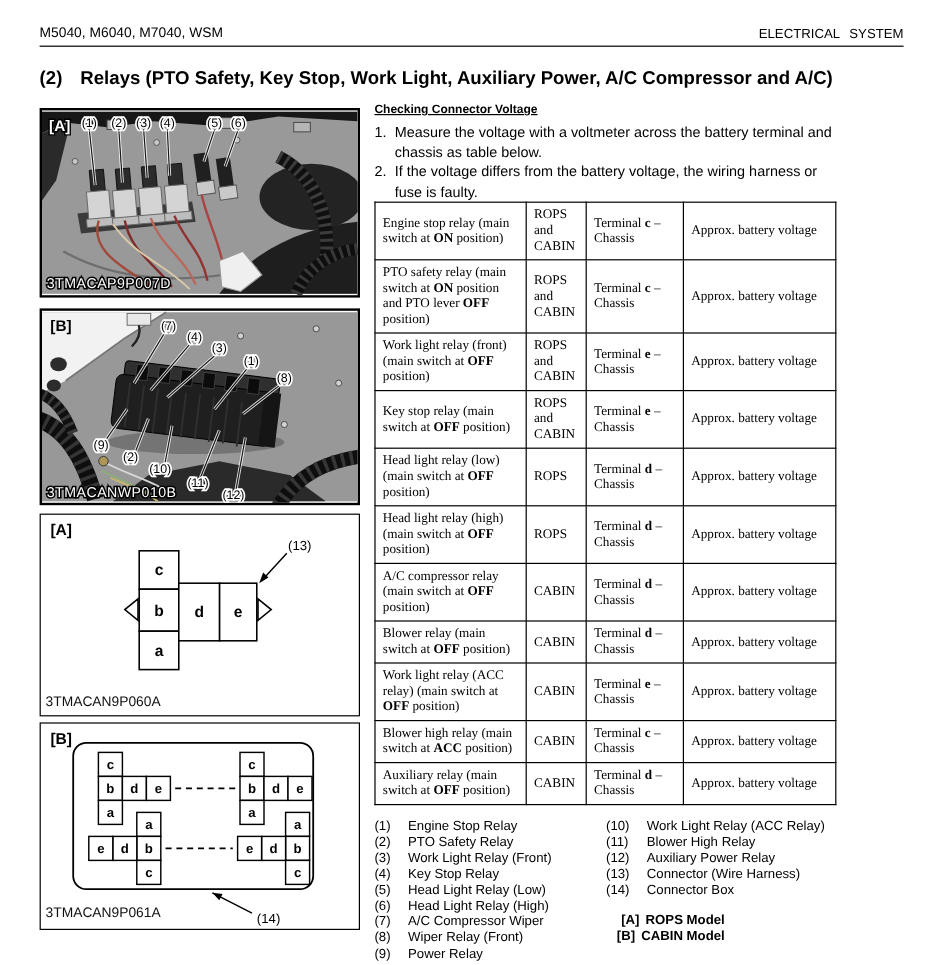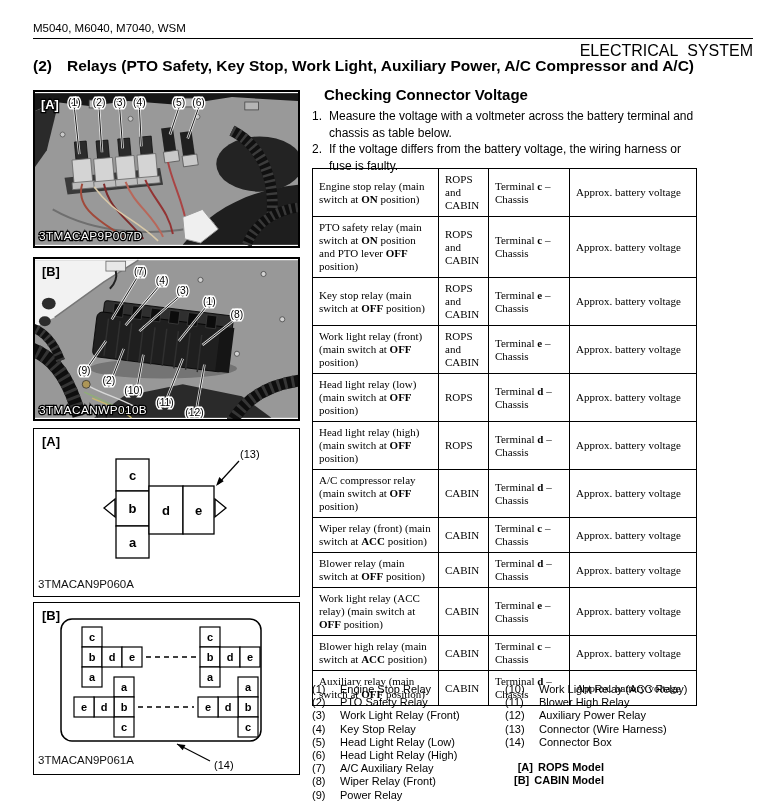--- a/index.html
+++ b/index.html
@@ -1,31 +1,31 @@
 <!DOCTYPE html>
 <html><head>
 <meta charset="utf-8">
 <style>
   html,body{margin:0;padding:0;background:#fff;}
   body{width:776px;height:804px;position:relative;font-family:"Liberation Sans",sans-serif;color:#000;overflow:hidden;}
   .hdr-left{position:absolute;left:33px;top:22px;font-size:11.5px;}
-  .hdr-right{position:absolute;right:23px;top:23px;font-size:16px;word-spacing:5px;margin-top:19px;}
+  .hdr-right{position:absolute;right:23px;top:23px;font-size:11px;word-spacing:5px;}
   .hdr-rule{position:absolute;left:33px;right:23px;top:38px;border-top:1.7px solid #000;}
   .title{position:absolute;left:33px;top:57px;font-size:15.5px;font-weight:bold;white-space:nowrap;}
   .title .tnum{margin-right:15px;}
   .fig{position:absolute;left:33px;background:#fff;box-sizing:border-box;}
   .fig svg{display:block;}
   .photo{border:2px solid #000;}
   .diag{border:1.6px solid #000;}
   #photoA{top:90px;width:267px;height:158px;}
   #photoB{top:257px;width:267px;height:164px;}
   #diagA{top:428px;width:267px;height:169px;}
   #diagB{top:602px;width:267px;height:173px;}
   .rcol{position:absolute;left:312px;top:86px;width:384px;}
-  .chk-head{font-size:15px;font-weight:bold;margin:0 0 5px 12px;}
+  .chk-head{font-size:10px;font-weight:bold;text-decoration:underline;margin:0 0 5px 0;}
   .step{display:flex;font-size:12px;line-height:16.5px;}
   .step .snum{width:17px;flex:none;}
   table.volt{border-collapse:collapse;table-layout:fixed;width:384px;position:absolute;left:0;top:82px;font-family:Liberation Serif, serif;}
   table.volt td{border:1px solid #000;font-size:11px;line-height:13px;padding:4px 6px;vertical-align:middle;word-wrap:break-word;}
   .legend{position:absolute;left:0;top:597px;width:384px;font-size:11px;line-height:13.2px;}
   .lg-item{display:flex;}
   .lg-num{flex:none;}
   .lg-left .lg-num{width:28px;}
   .lg-right{position:absolute;left:193px;top:0;width:191px;}
   .lg-right .lg-num{width:34px;}
@@ -320,56 +320,50 @@
           <td>Terminal <b>c</b> – Chassis</td>
           <td>Approx. battery voltage</td>
         </tr>
         <tr>
           <td>PTO safety relay (main switch at <b>ON</b> position and PTO lever <b>OFF</b> position)</td>
           <td>ROPS and CABIN</td>
           <td>Terminal <b>c</b> – Chassis</td>
           <td>Approx. battery voltage</td>
         </tr>
         <tr>
+          <td>Work light relay (front) (main switch at <b>OFF</b> position)</td>
+          <td>ROPS and CABIN</td>
+          <td>Terminal <b>e</b> – Chassis</td>
+          <td>Approx. battery voltage</td>
+        </tr>
+        <tr>
           <td>Key stop relay (main switch at <b>OFF</b> position)</td>
           <td>ROPS and CABIN</td>
           <td>Terminal <b>e</b> – Chassis</td>
           <td>Approx. battery voltage</td>
         </tr>
         <tr>
-          <td>Work light relay (front) (main switch at <b>OFF</b> position)</td>
-          <td>ROPS and CABIN</td>
-          <td>Terminal <b>e</b> – Chassis</td>
-          <td>Approx. battery voltage</td>
-        </tr>
-        <tr>
           <td>Head light relay (low) (main switch at <b>OFF</b> position)</td>
           <td>ROPS</td>
           <td>Terminal <b>d</b> – Chassis</td>
           <td>Approx. battery voltage</td>
         </tr>
         <tr>
           <td>Head light relay (high) (main switch at <b>OFF</b> position)</td>
           <td>ROPS</td>
           <td>Terminal <b>d</b> – Chassis</td>
           <td>Approx. battery voltage</td>
         </tr>
         <tr>
           <td>A/C compressor relay (main switch at <b>OFF</b> position)</td>
           <td>CABIN</td>
           <td>Terminal <b>d</b> – Chassis</td>
           <td>Approx. battery voltage</td>
         </tr>
         <tr>
-          <td>Wiper relay (front) (main switch at <b>ACC</b> position)</td>
-          <td>CABIN</td>
-          <td>Terminal <b>c</b> – Chassis</td>
-          <td>Approx. battery voltage</td>
-        </tr>
-        <tr>
           <td>Blower relay (main switch at <b>OFF</b> position)</td>
           <td>CABIN</td>
           <td>Terminal <b>d</b> – Chassis</td>
           <td>Approx. battery voltage</td>
         </tr>
         <tr>
           <td>Work light relay (ACC relay) (main switch at <b>OFF</b> position)</td>
           <td>CABIN</td>
           <td>Terminal <b>e</b> – Chassis</td>
           <td>Approx. battery voltage</td>
@@ -410,21 +404,21 @@
         <div class="lg-item">
           <span class="lg-num">(5)</span>
           <span>Head Light Relay (Low)</span>
         </div>
         <div class="lg-item">
           <span class="lg-num">(6)</span>
           <span>Head Light Relay (High)</span>
         </div>
         <div class="lg-item">
           <span class="lg-num">(7)</span>
-          <span>A/C Auxiliary Relay</span>
+          <span>A/C Compressor Wiper</span>
         </div>
         <div class="lg-item">
           <span class="lg-num">(8)</span>
           <span>Wiper Relay (Front)</span>
         </div>
         <div class="lg-item">
           <span class="lg-num">(9)</span>
           <span>Power Relay</span>
         </div>
       </div>

